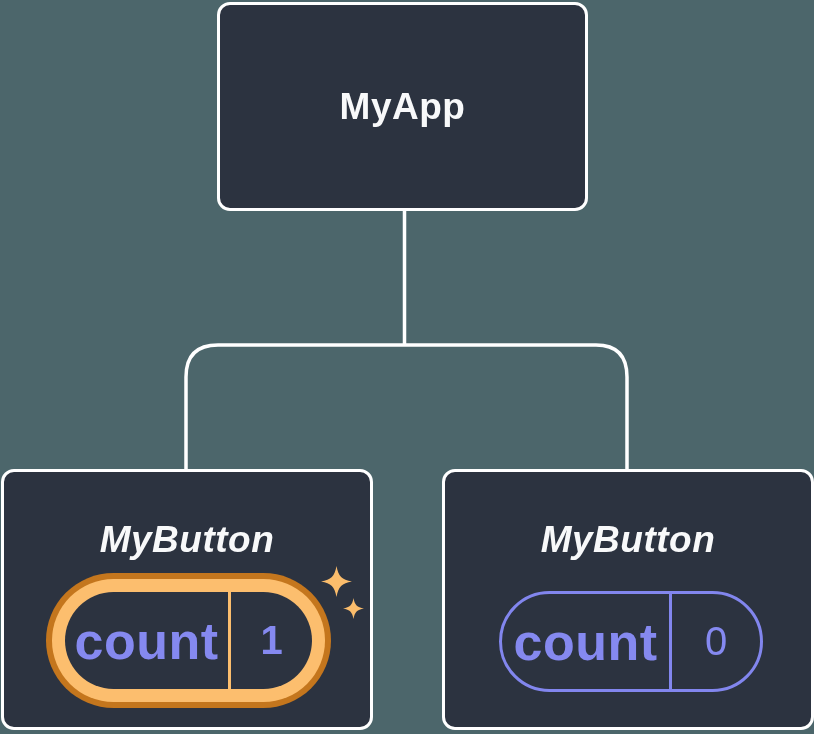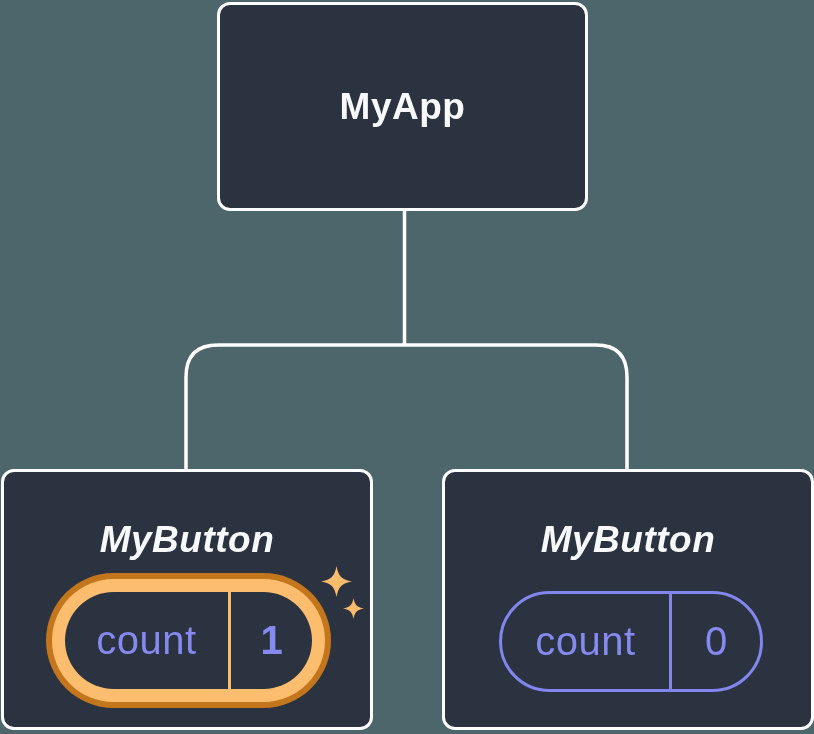--- a/index.html
+++ b/index.html
@@ -89,22 +89,22 @@
   }
   .state-pill-plain .seg {
     display: flex; align-items: center; justify-content: center;
   }
   .state-pill-plain .seg-name  { width: 167px; }
   .state-pill-plain .seg-value { flex: 1; }
   .state-pill-plain .divider { width: 3px; background: #8286EE; }
 
   .state-name {
     color: #8589F0;
-    font-size: 40px;
-    font-weight: 400;
+    font-size: 52px;
+    font-weight: 700;
     letter-spacing: 0.5px;
   }
   .state-value { color: #8589F0; font-size: 40px; }
   .state-value.bold { font-weight: 700; }
   .state-value.regular { font-weight: 400; }
 
   .sparkle { position: absolute; }
   .sparkle-large { left: 317px; top: 92px; width: 31px; height: 35px; }
   .sparkle-small { left: 339px; top: 125px; width: 21px; height: 23px; }
 </style>

